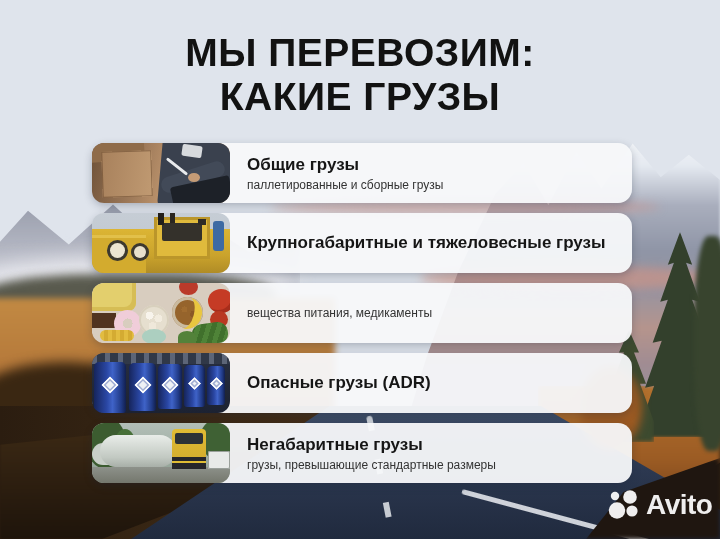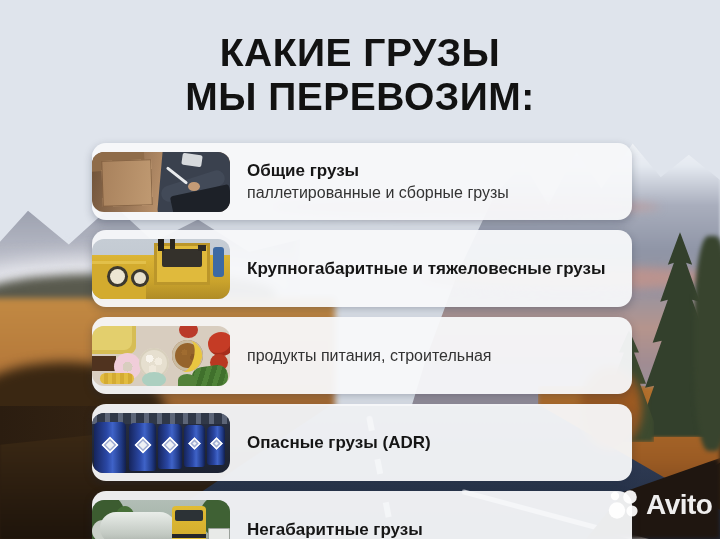--- a/index.html
+++ b/index.html
@@ -51,25 +51,25 @@
     clip-path:polygon(50% 0,70% 20%,60% 20%,84% 48%,72% 48%,100% 82%,100% 100%,0 100%,0 82%,28% 48%,16% 48%,40% 20%,30% 20%);}
   .tree-orange{left:580px;top:366px;width:62px;height:84px;background:#9c5a22;border-radius:50%;filter:blur(4px);}
   .tree-right-edge{left:694px;top:236px;width:36px;height:215px;background:#38442e;border-radius:40%;filter:blur(2px);}
 
   
   .title{position:absolute;left:0;right:0;top:31px;text-align:center;color:#121212;
     font-weight:700;font-size:39px;line-height:44px;letter-spacing:.5px;}
 
   
   .cards{position:absolute;left:92px;top:143px;display:flex;flex-direction:column;gap:10px;}
-  .card{display:flex;align-items:center;height:77px;width:fit-content;min-width:540px;max-width:562px;
+  .card{display:flex;align-items:center;height:60px;width:fit-content;min-width:540px;max-width:562px;
     background:rgba(247,248,250,.95);border-radius:14px;box-shadow:0 3px 8px rgba(30,40,60,.28);}
   .ctext{padding:0 18px 0 17px;display:flex;flex-direction:column;justify-content:center;gap:3px;white-space:nowrap;}
   .chead{font-size:17px;font-weight:700;color:#161616;}
-  .cdesc{font-size:16px;font-weight:400;color:#333;}
+  .cdesc{font-size:12px;font-weight:400;color:#333;}
 
   .thumb{position:relative;width:138px;height:60px;border-radius:12px;overflow:hidden;flex:0 0 138px;}
   .thumb div{position:absolute;}
 
   
   .t1{background:linear-gradient(105deg,#6e5138 0%,#977455 30%,#b8906a 52%,#a5805c 72%,#8a6848 100%);}
   .t1 .b1{left:10px;top:8px;width:50px;height:46px;background:linear-gradient(100deg,#a8815c,#c09a72);box-shadow:inset 0 0 0 1px rgba(90,60,35,.5);transform:rotate(-2deg);}
   .t1 .b2{left:-6px;top:-12px;width:58px;height:30px;background:#8f6c4a;transform:rotate(-4deg);}
   .t1 .fig{right:-10px;top:-8px;width:80px;height:78px;background:#3a414e;border-radius:10px;transform:rotate(5deg);}
   .t1 .collar{right:28px;top:2px;width:20px;height:12px;background:#d7dadd;transform:rotate(8deg);border-radius:2px;}
@@ -164,22 +164,22 @@
     <div class="centerline"></div>
     <div class="edgeline"></div>
     <div class="corner-dark"></div>
     <div class="tree1"></div>
     <div class="tree2"></div>
     <div class="tree-orange"></div>
     <div class="tree-right-edge"></div>
   </div>
 
   <div class="title">
+    <div>МЫ ПЕРЕВОЗИМ:</div>
     <div>КАКИЕ ГРУЗЫ</div>
-    <div>МЫ ПЕРЕВОЗИМ:</div>
   </div>
 
   <div class="cards">
 
     <div class="card">
       <div class="thumb t1">
         <div class="b2"></div>
           <div class="b1"></div>
         <div class="fig"></div>
           <div class="collar"></div>
@@ -222,21 +222,21 @@
           <div class="mint"></div>
         <div class="corn"></div>
           <div class="ban"></div>
         <div class="tom1"></div>
           <div class="tom2"></div>
         <div class="apl"></div>
           <div class="cuc"></div>
         <div class="grn"></div>
       </div>
       <div class="ctext">
-        <div class="cdesc">продукты питания, строительная</div>
+        <div class="cdesc">вещества питания, медикаменты</div>
       </div>
     </div>
 
     <div class="card">
       <div class="thumb t4">
         <div class="rack"></div>
         <div class="d d1">
             <div class="dia"></div>
           </div>
         <div class="d d2">
@@ -266,20 +266,21 @@
         <div class="tankb"></div>
           <div class="tank"></div>
         <div class="cab5"></div>
           <div class="win5"></div>
         <div class="gr5"></div>
           <div class="st5"></div>
         <div class="wt5"></div>
       </div>
       <div class="ctext">
         <div class="chead">Негабаритные грузы</div>
+        <div class="cdesc">грузы, превышающие стандартные размеры</div>
       </div>
     </div>
 
   </div>
 
   <div class="avito">
     <span>
       <svg width="34" height="32" viewBox="0 0 34 32" fill="currentColor" aria-hidden="true">
         <circle cx="8" cy="7" r="4.2"></circle>
         <circle cx="23" cy="8" r="6.8"></circle>

